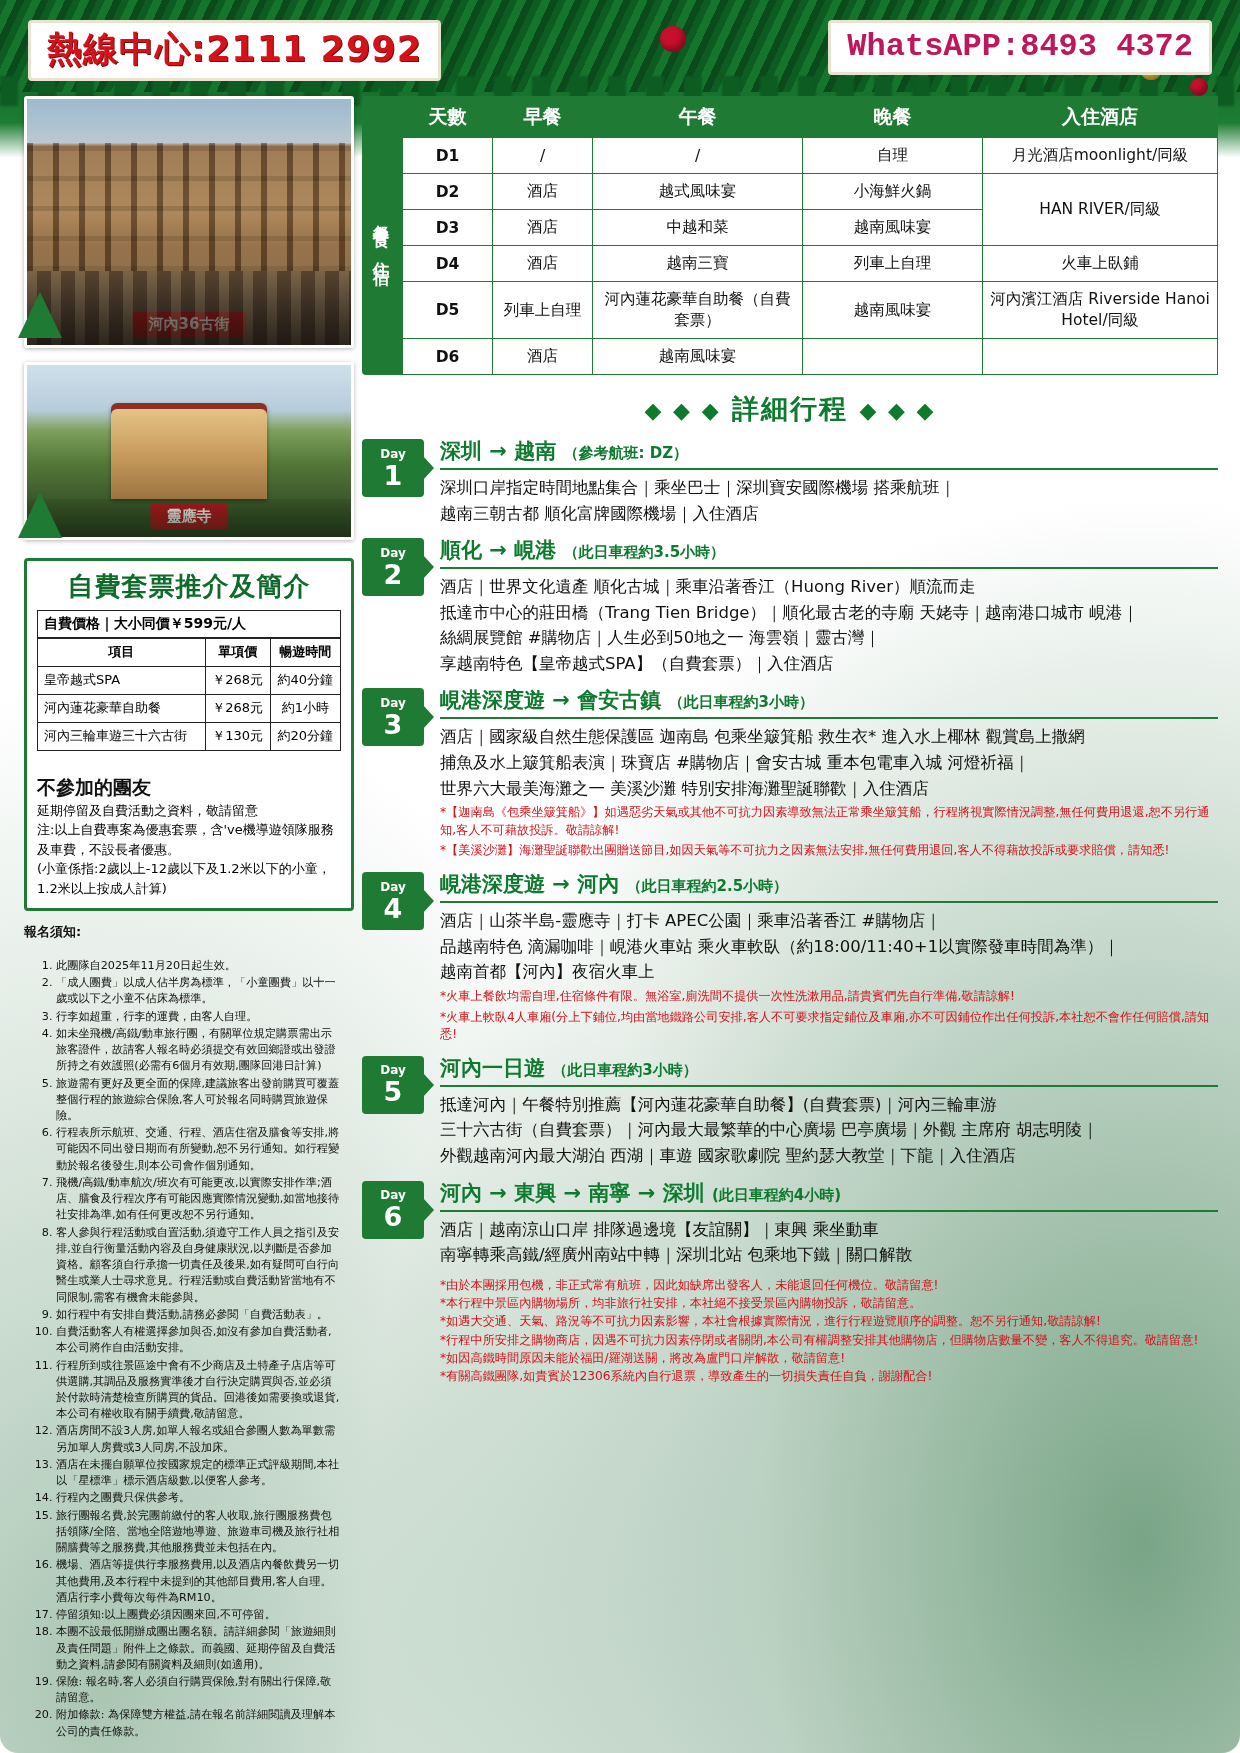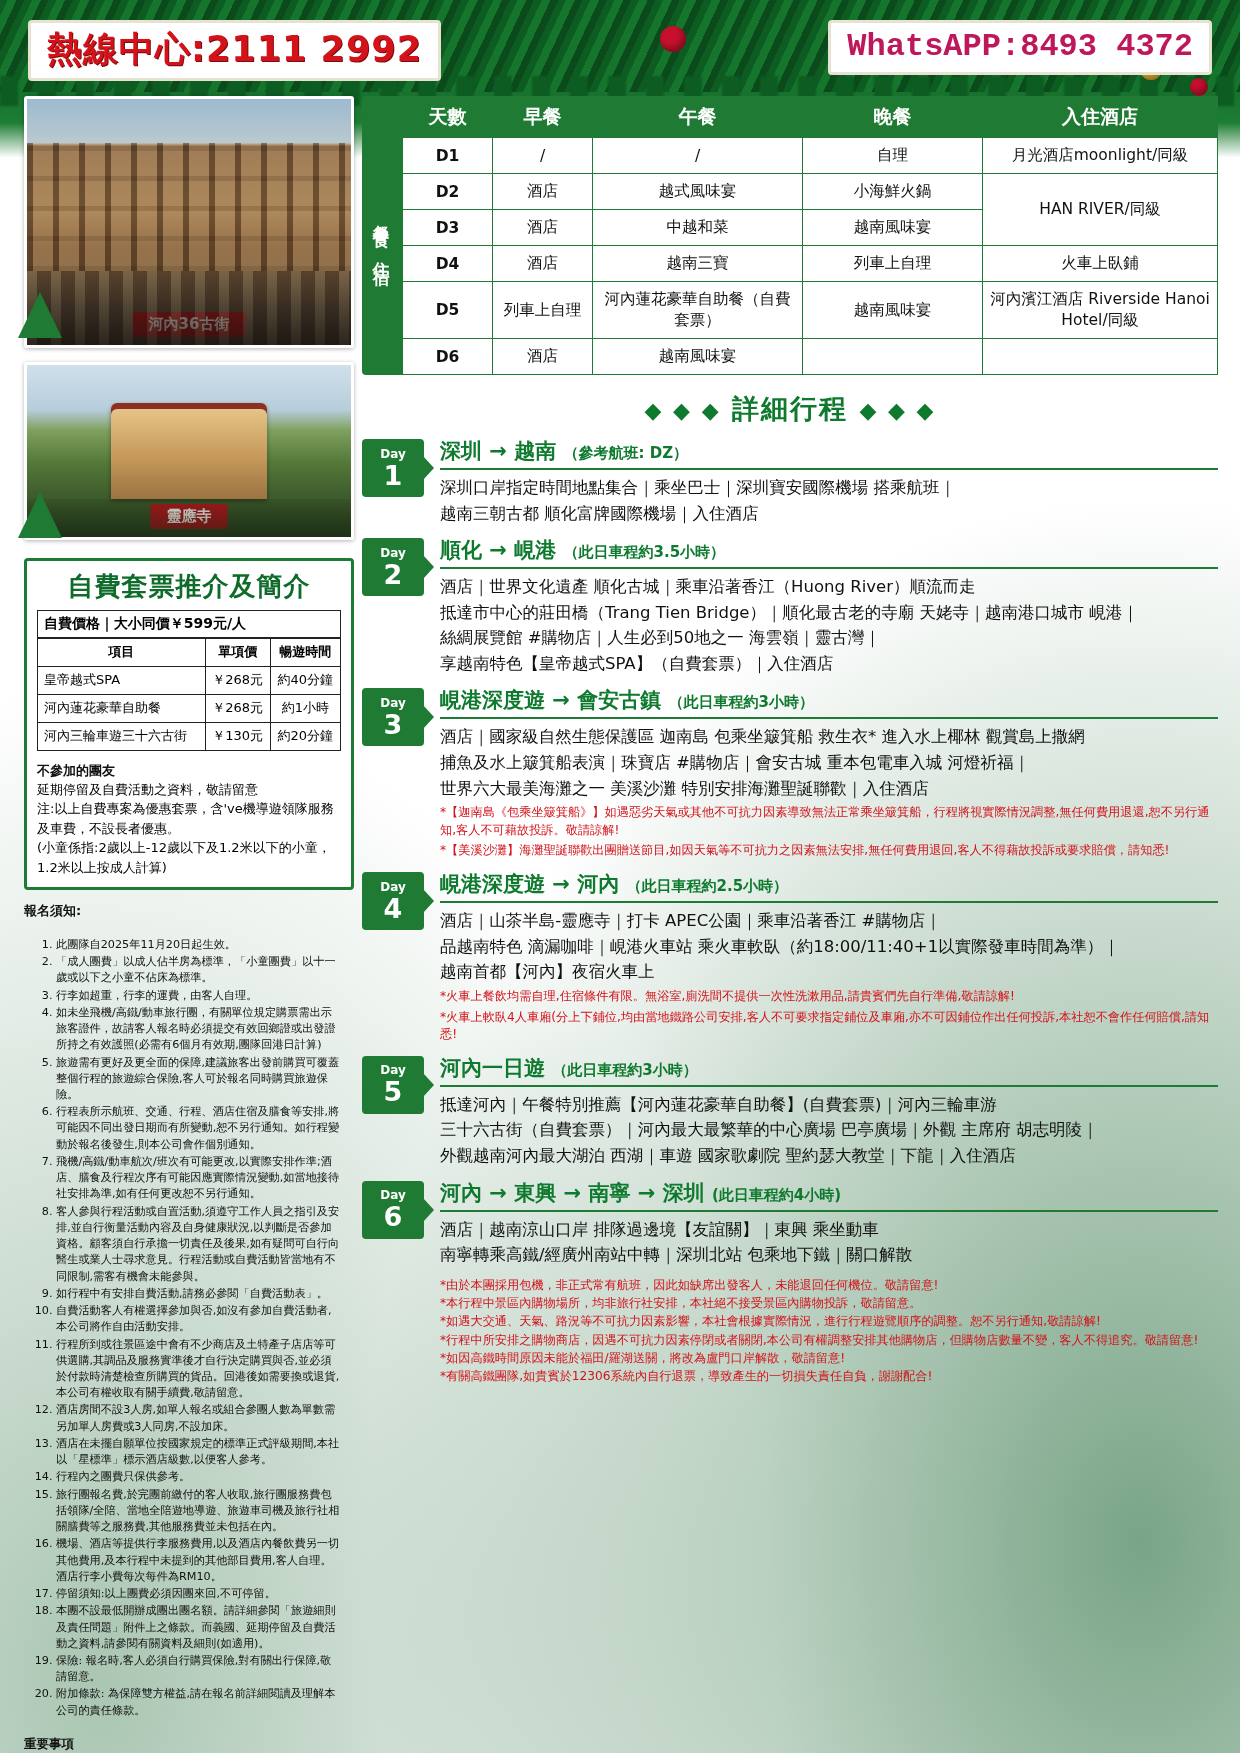--- a/index.html
+++ b/index.html
@@ -14,20 +14,21 @@
   }
   .page {
     position: relative;
     width: 1240px;
     height: 1753px;
     background:
       linear-gradient(180deg, #0b4d1e 0%, #14692a 4%, #1d7d33 7%, rgba(24,120,48,0.0) 9%),
       radial-gradient(ellipse at 92% 88%, rgba(11,90,35,0.55) 0%, rgba(255,255,255,0) 48%),
       radial-gradient(ellipse at 8% 96%, rgba(11,90,35,0.35) 0%, rgba(255,255,255,0) 42%),
       linear-gradient(180deg, #ffffff 0%, #ffffff 100%);
+    border-radius: 18px;
   }
   
   .top-banner {
     position: absolute; left: 0; top: 0; width: 1240px; height: 92px;
     background:
       repeating-linear-gradient(115deg, #0d5c22 0px, #0d5c22 7px, #15752c 7px, #15752c 15px, #0a4a1b 15px, #0a4a1b 22px),
       #0d5c22;
   }
   .top-banner::after {
     content:"";
@@ -122,21 +123,21 @@
   .selfpay .price-line {
     border: 1px solid #222; padding: 4px 6px; font-size: 14px; font-weight:700;
     font-family: "DejaVu Sans", sans-serif;
   }
   table.sp { width: 100%; border-collapse: collapse; margin-top: 0; font-family:"DejaVu Sans", sans-serif; }
   table.sp th, table.sp td {
     border: 1px solid #222; font-size: 13px; padding: 5px 4px; text-align: center; line-height:1.3;
   }
   table.sp th { font-weight: 700; }
   table.sp td.l { text-align: left; padding-left:6px; }
-  .nojoin-t { margin-top:11px; font-size: 13px; font-weight:800; color:#111; font-family:"DejaVu Sans", sans-serif;}
+  .nojoin-t { margin-top:24px; font-size: 19px; font-weight:800; color:#111; font-family:"DejaVu Sans", sans-serif;}
   .nojoin-b { font-size: 13px; line-height:1.5; font-family:"DejaVu Sans", sans-serif; }
 
   .notice { margin-top: 12px; width: 334px; font-size: 11.2px; line-height: 1.45;
     font-family:"DejaVu Sans", sans-serif; color:#111; }
   .notice .nt { font-size: 13px; font-weight:700; margin-bottom:2px; }
   .notice ol { margin: 16px; padding-left: 16px; }
   .notice ol li { margin-bottom: 1px; }
   .notice .imp { margin-top:6px; font-weight:700; font-size:12.5px; }
 
   

